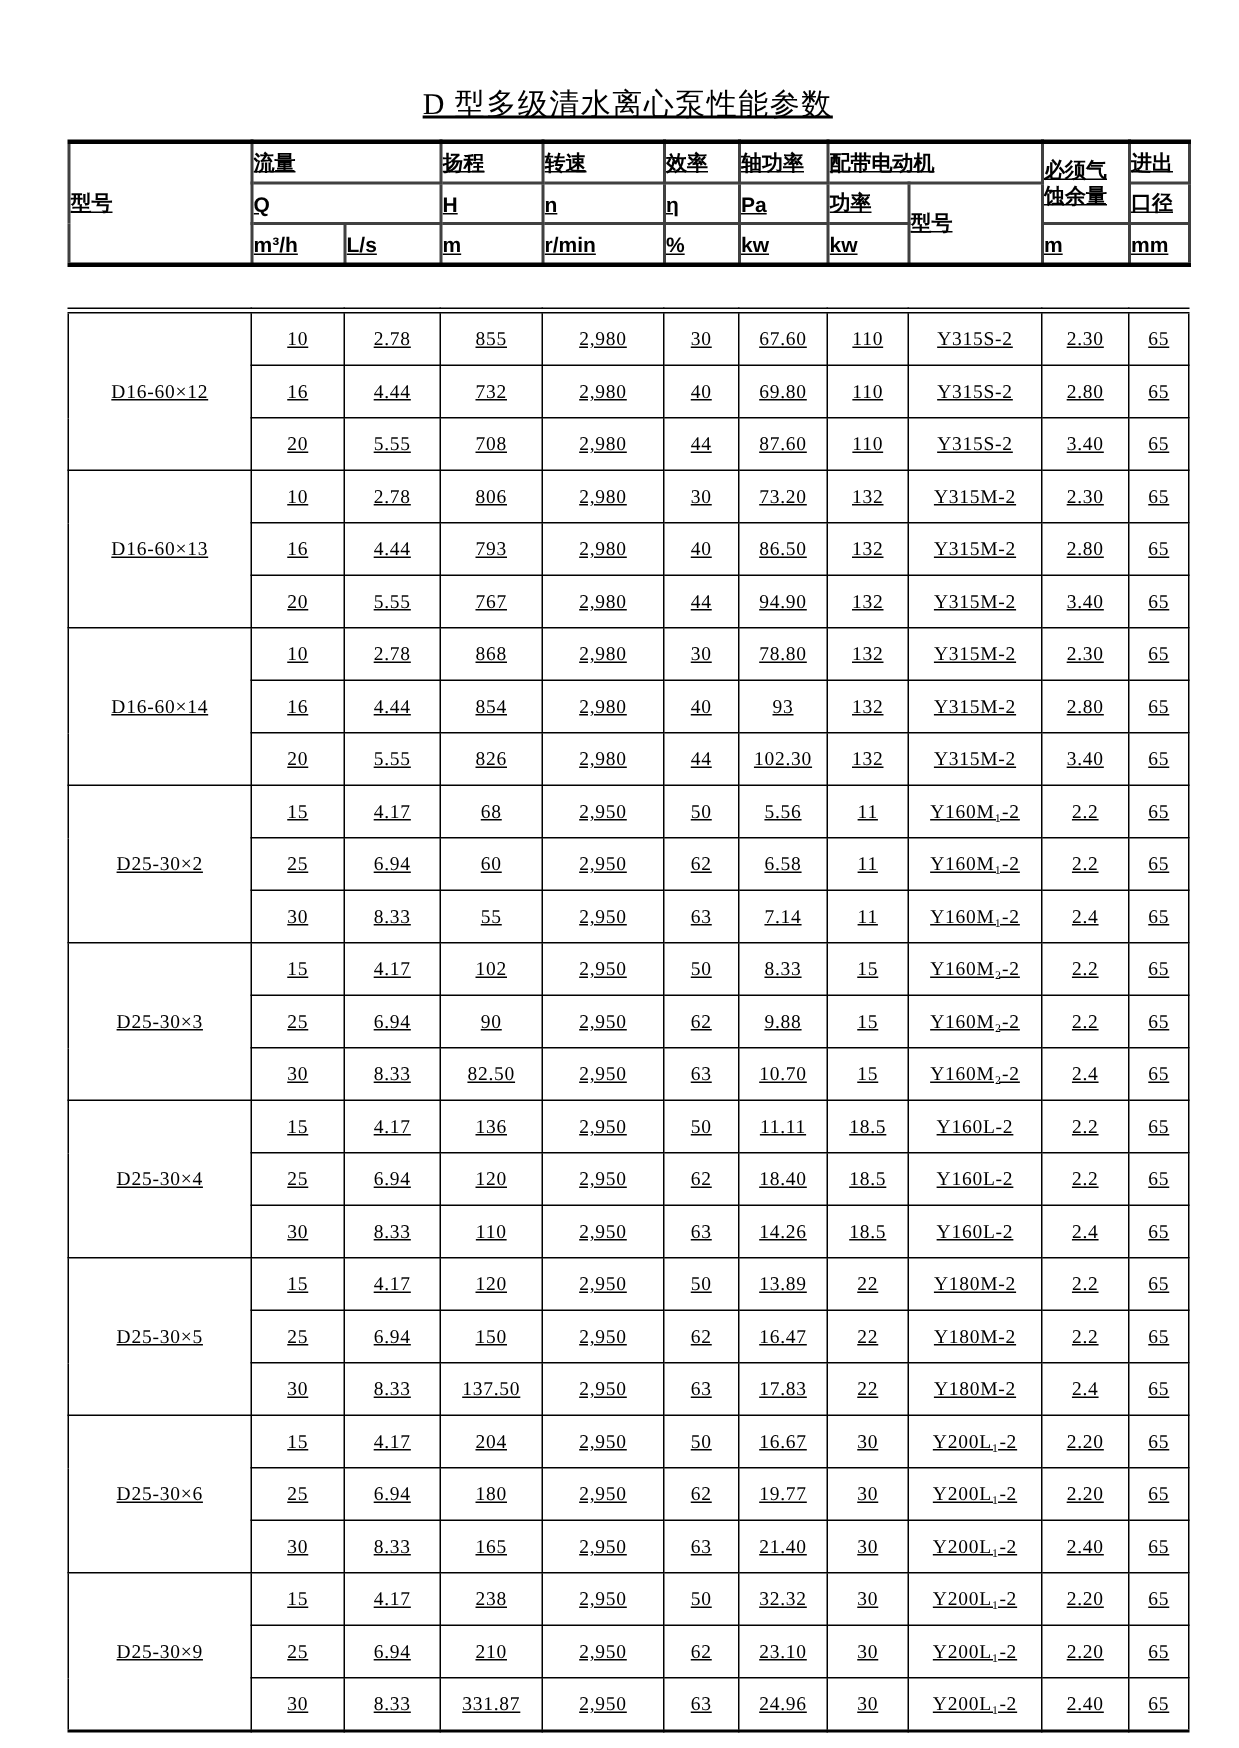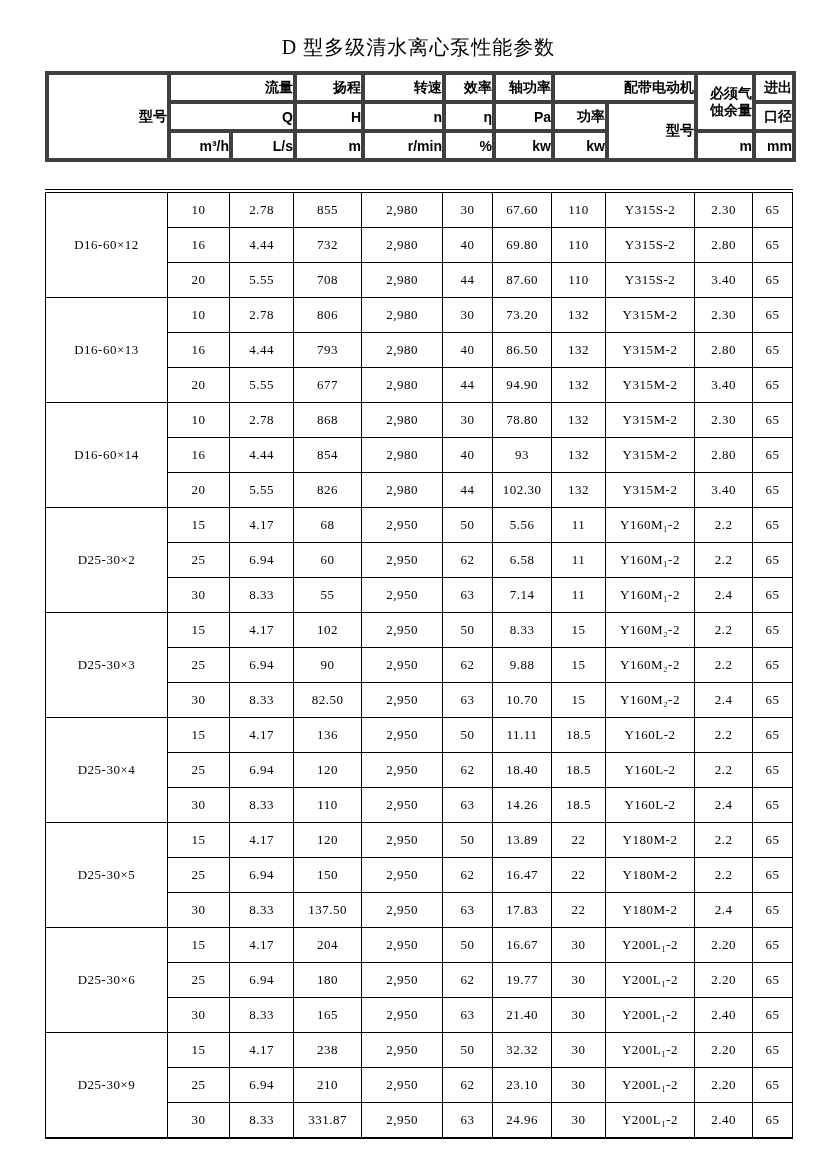--- a/index.html
+++ b/index.html
@@ -7,23 +7,24 @@
     padding: 0;
     background: #ffffff;
     width: 826px;
     height: 1165px;
     overflow: hidden;
     color: #000000;
   }
   .page {
     width: 826px;
     height: 1165px;
-    padding-top: 34px;
+    padding-top: 56px;
     box-sizing: border-box;
     font-family: "Liberation Serif", "DejaVu Serif", serif;
+    text-decoration: underline;
   }
   .doc-title {
     width: 747px;
     margin: 0 0 10px 45px;
     text-align: center;
     font-size: 20px;
     font-weight: normal;
     letter-spacing: 1px;
     font-family: "Liberation Serif", "DejaVu Serif", serif;
     white-space: nowrap;
@@ -33,22 +34,22 @@
     table-layout: fixed;
     margin-left: 45px;
     width: 747px;
   }
   
   .hdr-table {
     border-top: 3px solid #000;
     border-bottom: 3px solid #000;
   }
   .hdr-table td {
-    border: 4px solid #404040;
-    text-align: right;
+    border: 2px solid #404040;
+    text-align: left;
     vertical-align: middle;
     height: 25px;
     padding: 0;
     font-family: "Liberation Sans", "DejaVu Sans", sans-serif;
     font-weight: bold;
     font-size: 14px;
     overflow: hidden;
     white-space: nowrap;
   }
   .hdr-table .sym { font-size: 14px; }
@@ -208,21 +209,21 @@
           <td>40</td>
           <td>86.50</td>
           <td>132</td>
           <td>Y315M-2</td>
           <td>2.80</td>
           <td>65</td>
         </tr>
         <tr>
           <td>20</td>
           <td>5.55</td>
-          <td>677</td>
+          <td>767</td>
           <td>2,980</td>
           <td>44</td>
           <td>94.90</td>
           <td>132</td>
           <td>Y315M-2</td>
           <td>3.40</td>
           <td>65</td>
         </tr>
         <tr>
           <td rowspan="3" class="model-cell">D16-60×14</td>

